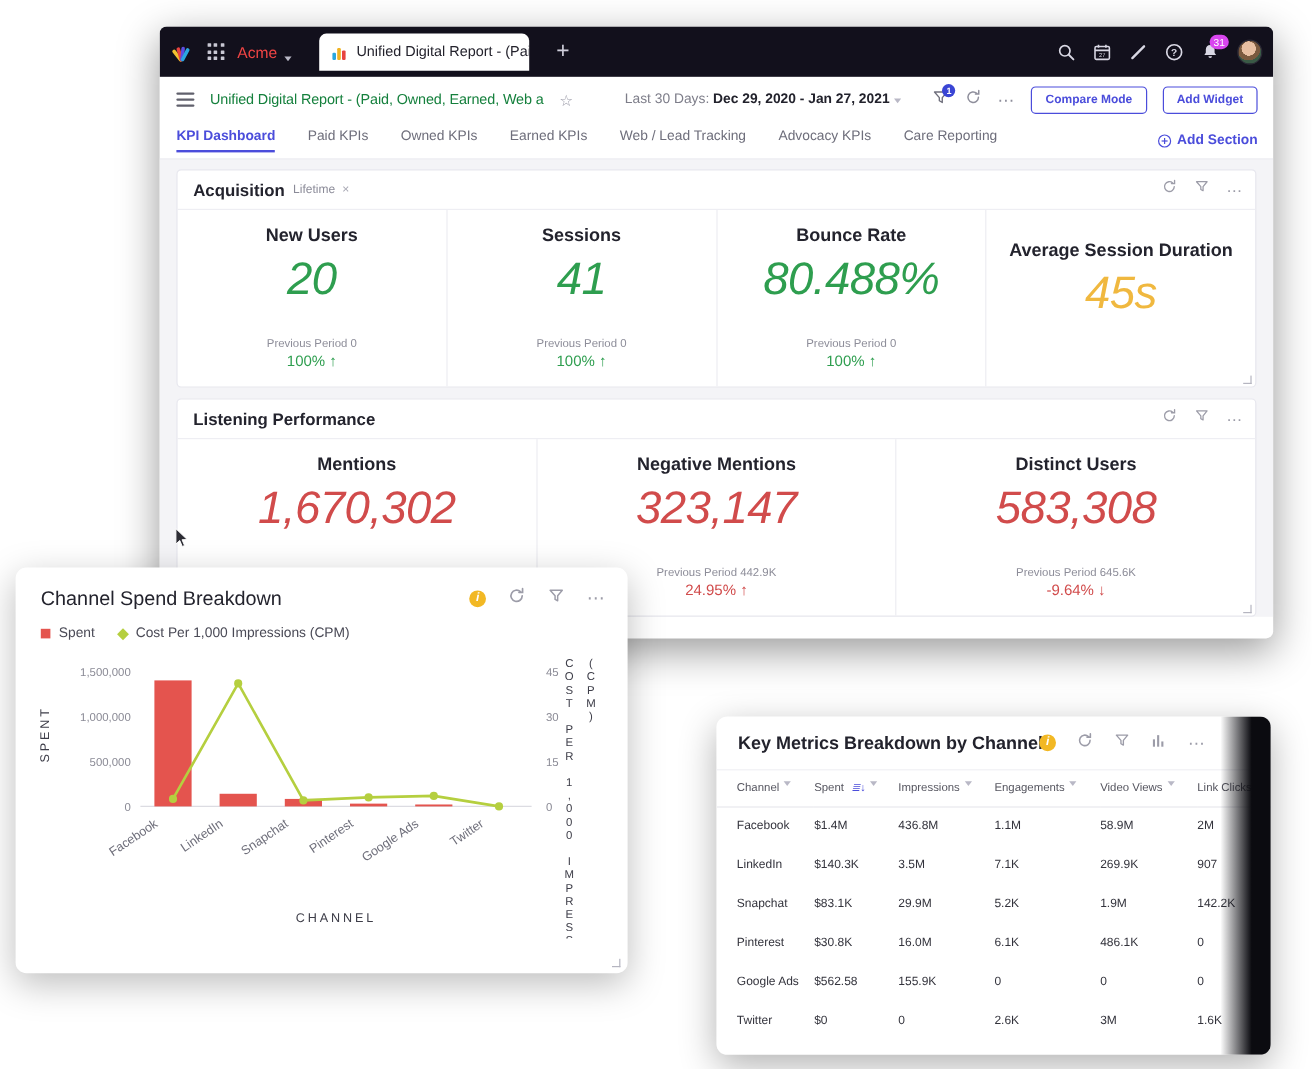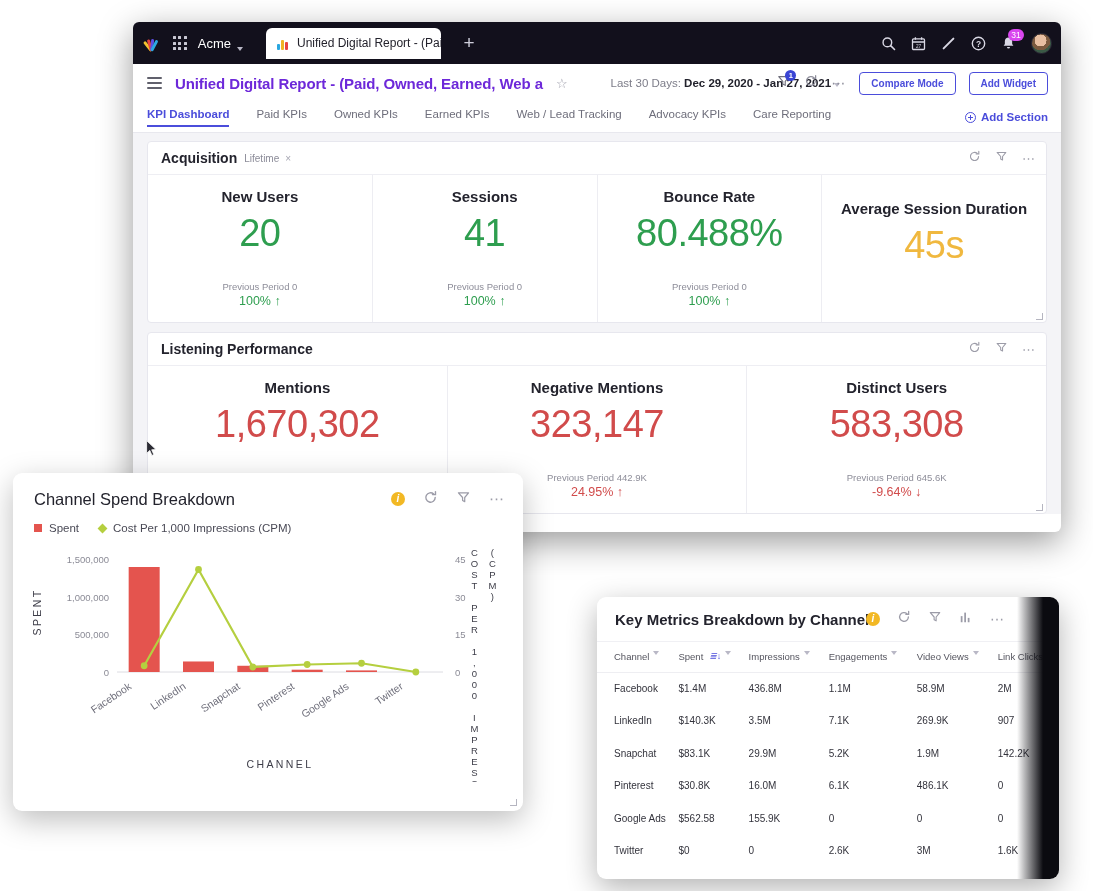--- a/index.html
+++ b/index.html
@@ -29,21 +29,21 @@
   .logo-glyph i {
     position: absolute; bottom: 1px; left: 8px; width: 3.4px; height: 12px;
     border-radius: 2px; transform-origin: bottom center; display: block;
   }
   .logo-glyph i:nth-child(1){ background:#f2c230; transform: rotate(-38deg) }
   .logo-glyph i:nth-child(2){ background:#e8433f; transform: rotate(-16deg) }
   .logo-glyph i:nth-child(3){ background:#5b4ee0; transform: rotate(6deg) }
   .logo-glyph i:nth-child(4){ background:#2aa7e0; transform: rotate(28deg) }
   .grid-icon { display: grid; grid-template-columns: repeat(3,3px); gap: 2.4px; }
   .grid-icon span { width:3px; height:3px; background:#c9c8d4; border-radius:.5px; display:block }
-  .org-name { color:#ffffff; font-size:13px; display:flex; align-items:flex-end; gap:6px; }
+  .org-name { color:#ef4444; font-size:13px; display:flex; align-items:flex-end; gap:6px; }
   .chev { width:0;height:0;border-left:3.6px solid transparent;border-right:3.6px solid transparent;border-top:4.2px solid #b9b8c6; display:inline-block; }
 
   .tab-active {
     margin-left: 12px; height: 31px; min-width: 160px;
     background:#ffffff; border-radius:6px 6px 0 0;
     display:flex; align-items:center; gap:7px; padding:0 11px;
     font-size:12px; color:#23222c; max-width: 175px; white-space:nowrap; overflow:hidden;
   }
   .tab-fav { width:13px;height:13px;flex:none;position:relative; }
   .tab-fav b { position:absolute;bottom:0;width:2.6px;border-radius:1px;display:block; }
@@ -67,21 +67,21 @@
   .avatar {
     width:21px;height:21px;border-radius:50%;
     background: radial-gradient(circle at 45% 34%, #e8bfa2 0 36%, #7b5a3f 37% 60%, #3a5a46 61% 100%);
     border:1px solid #2b2936;
   }
 
   
   .rep-head { height:38px; display:flex; align-items:center; padding:0 14px; gap:13px; position:relative; }
   .hamb { width:15px; display:flex; flex-direction:column; gap:3.2px; }
   .hamb span { height:1.6px; background:#60606c; border-radius:1px; display:block }
-  .rep-title { font-size:15px; font-weight:700; color:#6d28d9; letter-spacing:-.1px; white-space:nowrap; }
+  .rep-title { font-size:12px; font-weight:400; color:#15803d; letter-spacing:-.1px; white-space:nowrap; }
   .star { color:#9d9daa; font-size:13px; }
   .daterange { font-size:11.5px; color:#7d7d89; margin-left:30px; white-space:nowrap; }
   .daterange b { color:#22222c; font-weight:700; }
   .rh-right { position:absolute; right:13px; display:flex; align-items:center; gap:13px; }
   .btn-outline {
     border:1px solid #4b4ddb; color:#4b4ddb; background:#fff;
     border-radius:4px; font-size:10px; font-weight:700; padding:5px 11px; white-space:nowrap;
     font-family:"Liberation Sans",sans-serif;
   }
   .filt-wrap { position:relative; }
@@ -108,21 +108,21 @@
   .section { background:#fff; border:1px solid #e7e7ee; border-radius:4px; margin-bottom:9px; position:relative; }
   .sec-head { height:33px; display:flex; align-items:center; padding:0 13px; border-bottom:1px solid #eeeef3; position:relative; }
   .sec-title { font-size:14px; font-weight:700; color:#23232d; }
   .sec-sub { font-size:10px; color:#8b8b98; margin-left:7px; }
   .sec-x { font-size:10px; color:#a6a6b2; margin-left:6px; }
   .sec-tools { position:absolute; right:11px; display:flex; align-items:center; gap:14px; color:#9c9ca8; }
   .kpis { display:flex; }
   .kpi { flex:1; padding:13px 8px 14px; text-align:center; border-right:1px solid #ededf2; }
   .kpi:last-child { border-right:0; }
   .kpi-label { font-size:15px; font-weight:700; color:#23232d; }
-  .kpi-value { font-size:38px; font-weight:300; margin-top:9px; line-height:1; letter-spacing:-.5px; }
+  .kpi-value { font-size:38px; font-weight:300; margin-top:9px; line-height:1; letter-spacing:-.5px;font-style:italic; }
   .kpi-prev { font-size:9.5px; color:#8d8d99; margin-top:29px; }
   .kpi-delta { font-size:12.5px; margin-top:2px; }
   .green { color:#2e9e4f; } .red { color:#d14b4b; } .amber { color:#f0b83f; }
   .resize-h { position:absolute; right:3px; bottom:2px; width:7px;height:7px;
     border-right:1.4px solid #b5b5c0; border-bottom:1.4px solid #b5b5c0; }
 
   
   .spend-card {
     position:absolute; left:13px; top:473px; width:510px; height:338px;
     background:#fff; border-radius:9px; box-shadow:0 9px 30px rgba(0,0,0,.26);

